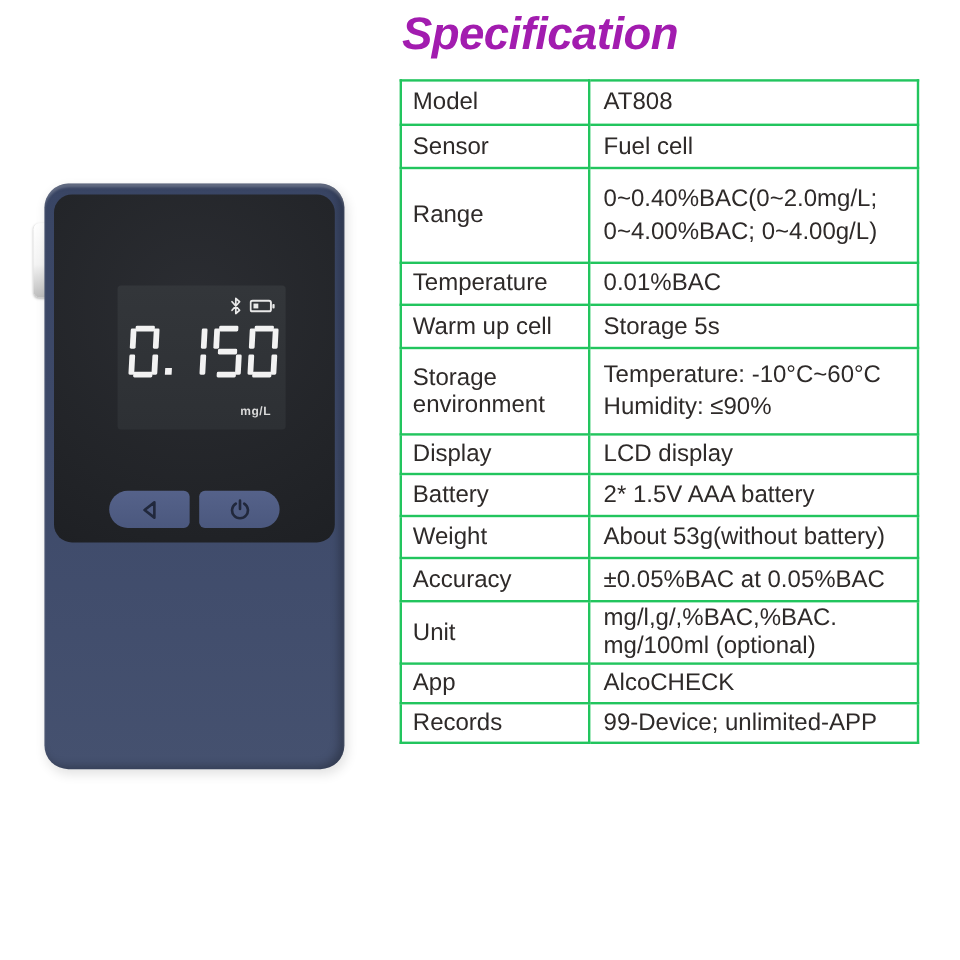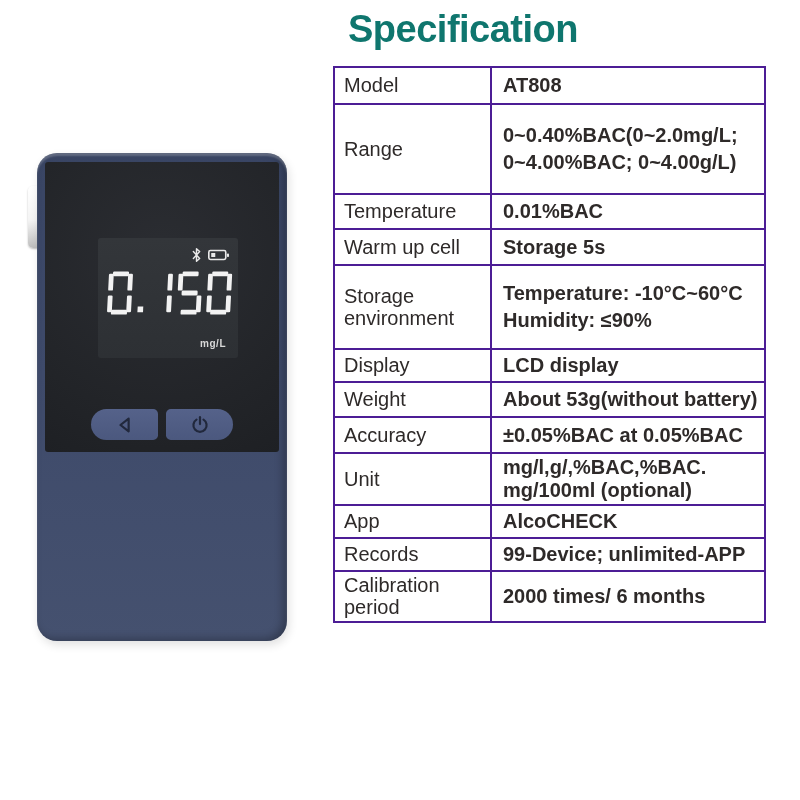--- a/index.html
+++ b/index.html
@@ -8,53 +8,53 @@
     font-family: "Liberation Sans", sans-serif;
     background: #ffffff;
     position: relative;
     overflow: hidden;
     color: #2e2a29;
   }
 
   
   .title {
     position: absolute;
-    left: 348px; top: 8px;
+    left: 335px; top: 8px;
     font-size: 38px;
     font-weight: bold;
     letter-spacing: -0.5px;
-    color: #0f766e;
+    color: #a21caf;
+    font-style: italic;
   }
 
   
   .spec-table {
     position: absolute;
     left: 333px; top: 66px;
     width: 431px;
     border-collapse: collapse;
     table-layout: fixed;
   }
   .spec-table td {
-    border: 2px solid #4c1d95;
+    border: 2px solid #22c55e;
     vertical-align: middle;
     font-size: 20px;
     color: #2e2a29;
     white-space: pre-line;
     overflow: hidden;
   }
   .spec-table td.lbl {
     width: 157px;
     padding: 2px 4px 2px 9px;
     line-height: 1.12;
   }
   .spec-table td.val {
     width: 274px;
     padding: 2px 0 2px 11px;
     line-height: 1.35;
-    font-weight: bold;
   }
 
   
   .device-wrap { position: absolute; left: 0; top: 0; width: 330px; height: 800px; }
 
   .mouthpiece {
     position: absolute;
     left: 28px; top: 186px;
     width: 26px; height: 62px;
     border-radius: 5px;
@@ -70,21 +70,21 @@
     background: linear-gradient(180deg, #394564 0%, #3e4a6a 45%, #45516f 100%);
     box-shadow: inset 0 3px 2px rgba(255,255,255,0.22),
                 inset -4px -2px 8px rgba(0,0,0,0.28),
                 2px 4px 10px rgba(0,0,0,0.12);
   }
 
   .front-panel {
     position: absolute;
     left: 8px; top: 9px;
     width: 234px; height: 290px;
-    border-radius: 3px;
+    border-radius: 15px;
     background: radial-gradient(circle at 50% 32%, #2b2d32 0%, #222428 70%, #1e2024 100%);
   }
 
   .lcd-screen {
     position: absolute;
     left: 53px; top: 76px;           
     width: 140px; height: 120px;
     background: linear-gradient(180deg, #33363a 0%, #2d3034 100%);
     border-radius: 3px;
   }
@@ -194,41 +194,49 @@
 </div>
 
 <div class="title">Specification</div>
 
 <table class="spec-table">
   <tbody>
     <tr style="height:37px">
         <td class="lbl">Model</td>
         <td class="val">AT808</td>
       </tr>
-    <tr style="height:90px">
+    <tr style="height:36px">
+        <td class="lbl">Sensor</td>
+        <td class="val">Fuel cell</td>
+      </tr>
+    <tr style="height:79px">
         <td class="lbl">Range</td>
         <td class="val">0~0.40%BAC(0~2.0mg/L;
 0~4.00%BAC; 0~4.00g/L)</td>
       </tr>
     <tr style="height:35px">
         <td class="lbl">Temperature</td>
         <td class="val">0.01%BAC</td>
       </tr>
     <tr style="height:36px">
         <td class="lbl">Warm up cell</td>
         <td class="val">Storage 5s</td>
       </tr>
-    <tr style="height:84px">
+    <tr style="height:72px">
         <td class="lbl">Storage environment</td>
         <td class="val">Temperature: -10°C~60°C
 Humidity: ≤90%</td>
       </tr>
     <tr style="height:19px">
         <td class="lbl">Display</td>
         <td class="val">LCD display</td>
+      </tr>
+    <tr style="height:35px">
+        <td class="lbl">Battery</td>
+        <td class="val">2* 1.5V AAA battery</td>
       </tr>
     <tr style="height:35px">
         <td class="lbl">Weight</td>
         <td class="val">About 53g(without battery)</td>
       </tr>
     <tr style="height:36px">
         <td class="lbl">Accuracy</td>
         <td class="val">±0.05%BAC at 0.05%BAC</td>
       </tr>
     <tr style="height:40px">
@@ -237,18 +245,14 @@
 mg/100ml (optional)</td>
       </tr>
     <tr style="height:32px">
         <td class="lbl">App</td>
         <td class="val">AlcoCHECK</td>
       </tr>
     <tr style="height:18px">
         <td class="lbl">Records</td>
         <td class="val">99-Device; unlimited-APP</td>
       </tr>
-    <tr style="height:48px">
-        <td class="lbl">Calibration period</td>
-        <td class="val">2000 times/ 6 months</td>
-      </tr>
   </tbody>
 </table>
 
 </body></html>

